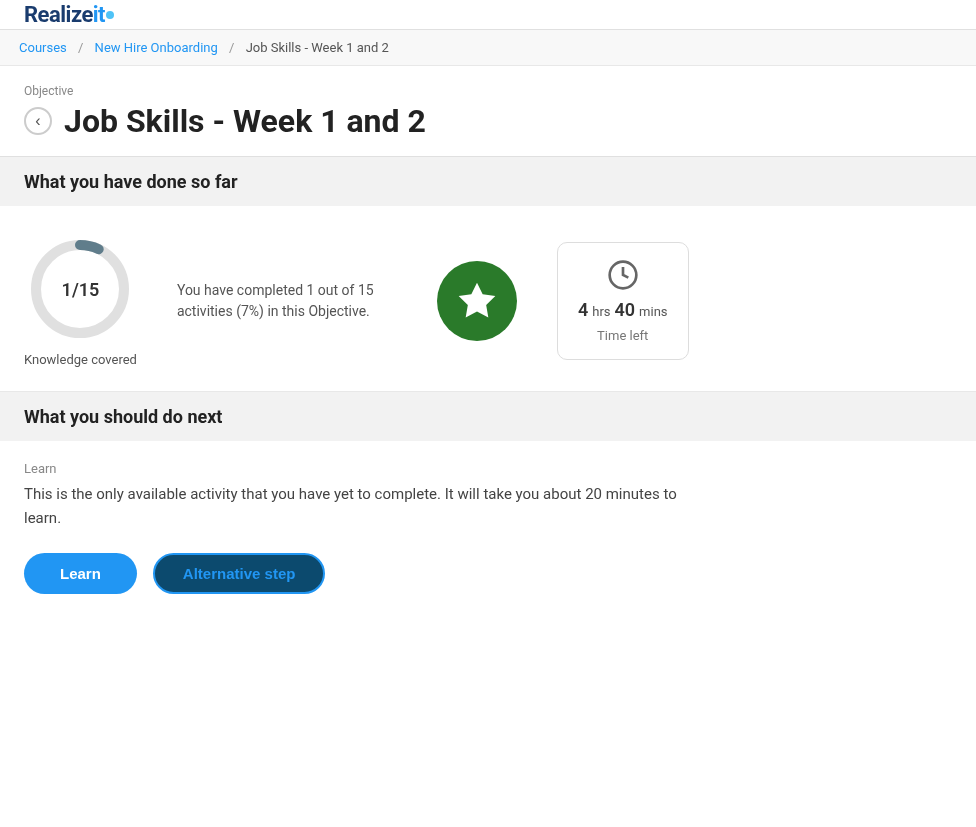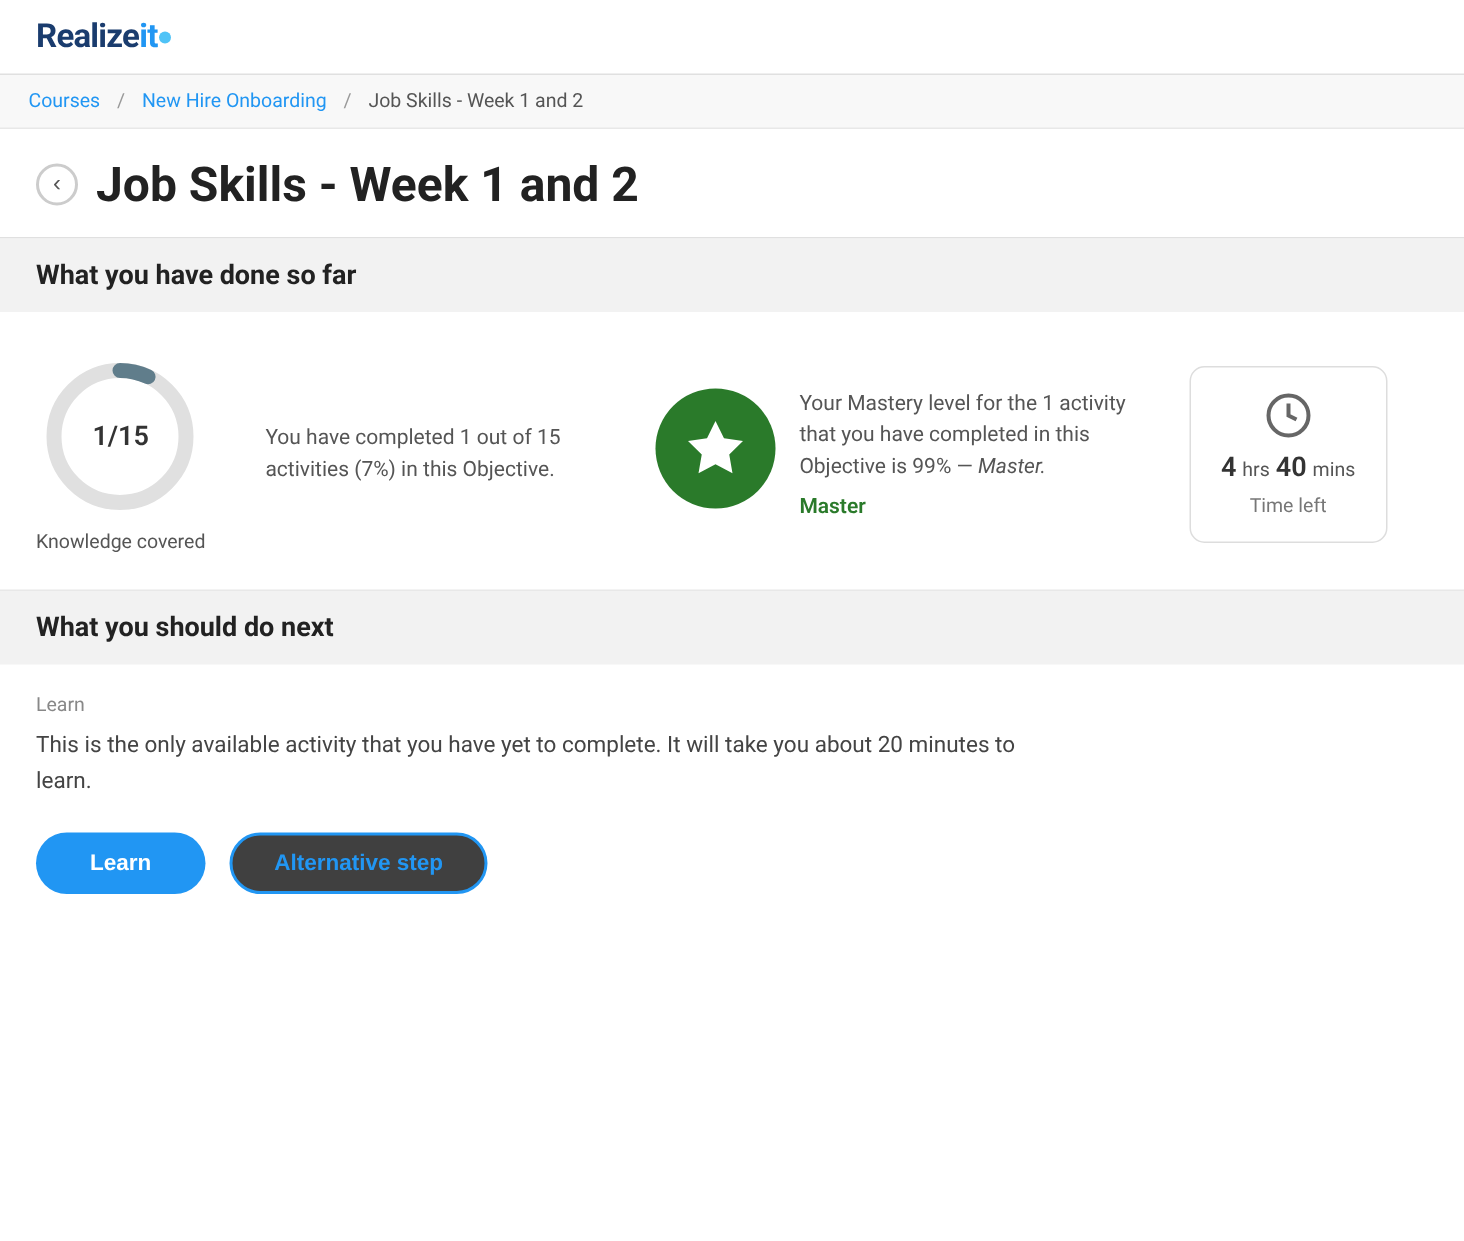--- a/index.html
+++ b/index.html
@@ -6,21 +6,21 @@
     body {
       font-family: -apple-system, BlinkMacSystemFont, 'Segoe UI', Roboto, sans-serif;
       background: #fff;
       color: #333;
       width: 976px;
       min-height: 827px;
     }
 
     
     .top-header {
-      padding: 12px 24px;
+      padding: 2px 24px;
       border-bottom: 1px solid #e0e0e0;
       display: flex;
       align-items: center;
     }
     .logo {
       display: flex;
       align-items: center;
       font-size: 22px;
       font-weight: 700;
       color: #1a3c6e;
@@ -262,21 +262,21 @@
       background: #2196F3;
       color: #fff;
       border: none;
       border-radius: 24px;
       padding: 12px 36px;
       font-size: 15px;
       font-weight: 600;
       cursor: pointer;
     }
     .btn-alt {
-      background: #404040;
+      background: #0c4a6e;
       color: #2196F3;
       border: 2px solid #2196F3;
       border-radius: 24px;
       padding: 10px 28px;
       font-size: 15px;
       font-weight: 600;
       cursor: pointer;
     }
   </style>
 </head>
@@ -292,20 +292,21 @@
 
 <nav class="breadcrumb-bar">
   <a href="#">Courses</a>
   <span class="sep">/</span>
   <a href="#">New Hire Onboarding</a>
   <span class="sep">/</span>
   <span class="current">Job Skills - Week 1 and 2</span>
 </nav>
 
 <section class="page-title-section">
+  <div class="objective-label">Objective</div>
   <div class="page-title-row">
     <button class="back-btn">‹</button>
     <h1 class="page-title">Job Skills - Week 1 and 2</h1>
   </div>
 </section>
 
 <div class="section-header">What you have done so far</div>
 
 <div class="stats-section">
 
@@ -322,26 +323,20 @@
     <div class="knowledge-label">Knowledge covered</div>
   </div>
 
   <div class="knowledge-text">You have completed 1 out of 15 activities (7%) in this Objective.</div>
 
   <div class="mastery-wrap">
     <div class="mastery-icon">
       <svg viewBox="0 0 24 24">
         <path d="M12 2l3.09 6.26L22 9.27l-5 4.87 1.18 6.88L12 17.77l-6.18 3.25L7 14.14 2 9.27l6.91-1.01L12 2z"></path>
       </svg>
-    </div>
-    <div class="mastery-info">
-      <div class="mastery-text">
-        <span>Your Mastery level for the 1 activity that you have completed in this Objective is 99% —</span><em> Master.</em>
-      </div>
-      <div class="mastery-badge">Master</div>
     </div>
   </div>
 
   <div class="time-left-wrap">
     <svg class="clock-icon" viewBox="0 0 24 24" fill="none" stroke="#666" stroke-width="2">
       <circle cx="12" cy="12" r="10"></circle>
       <polyline points="12 6 12 12 16 14"></polyline>
     </svg>
     <div class="time-value">
       <span>4</span>

